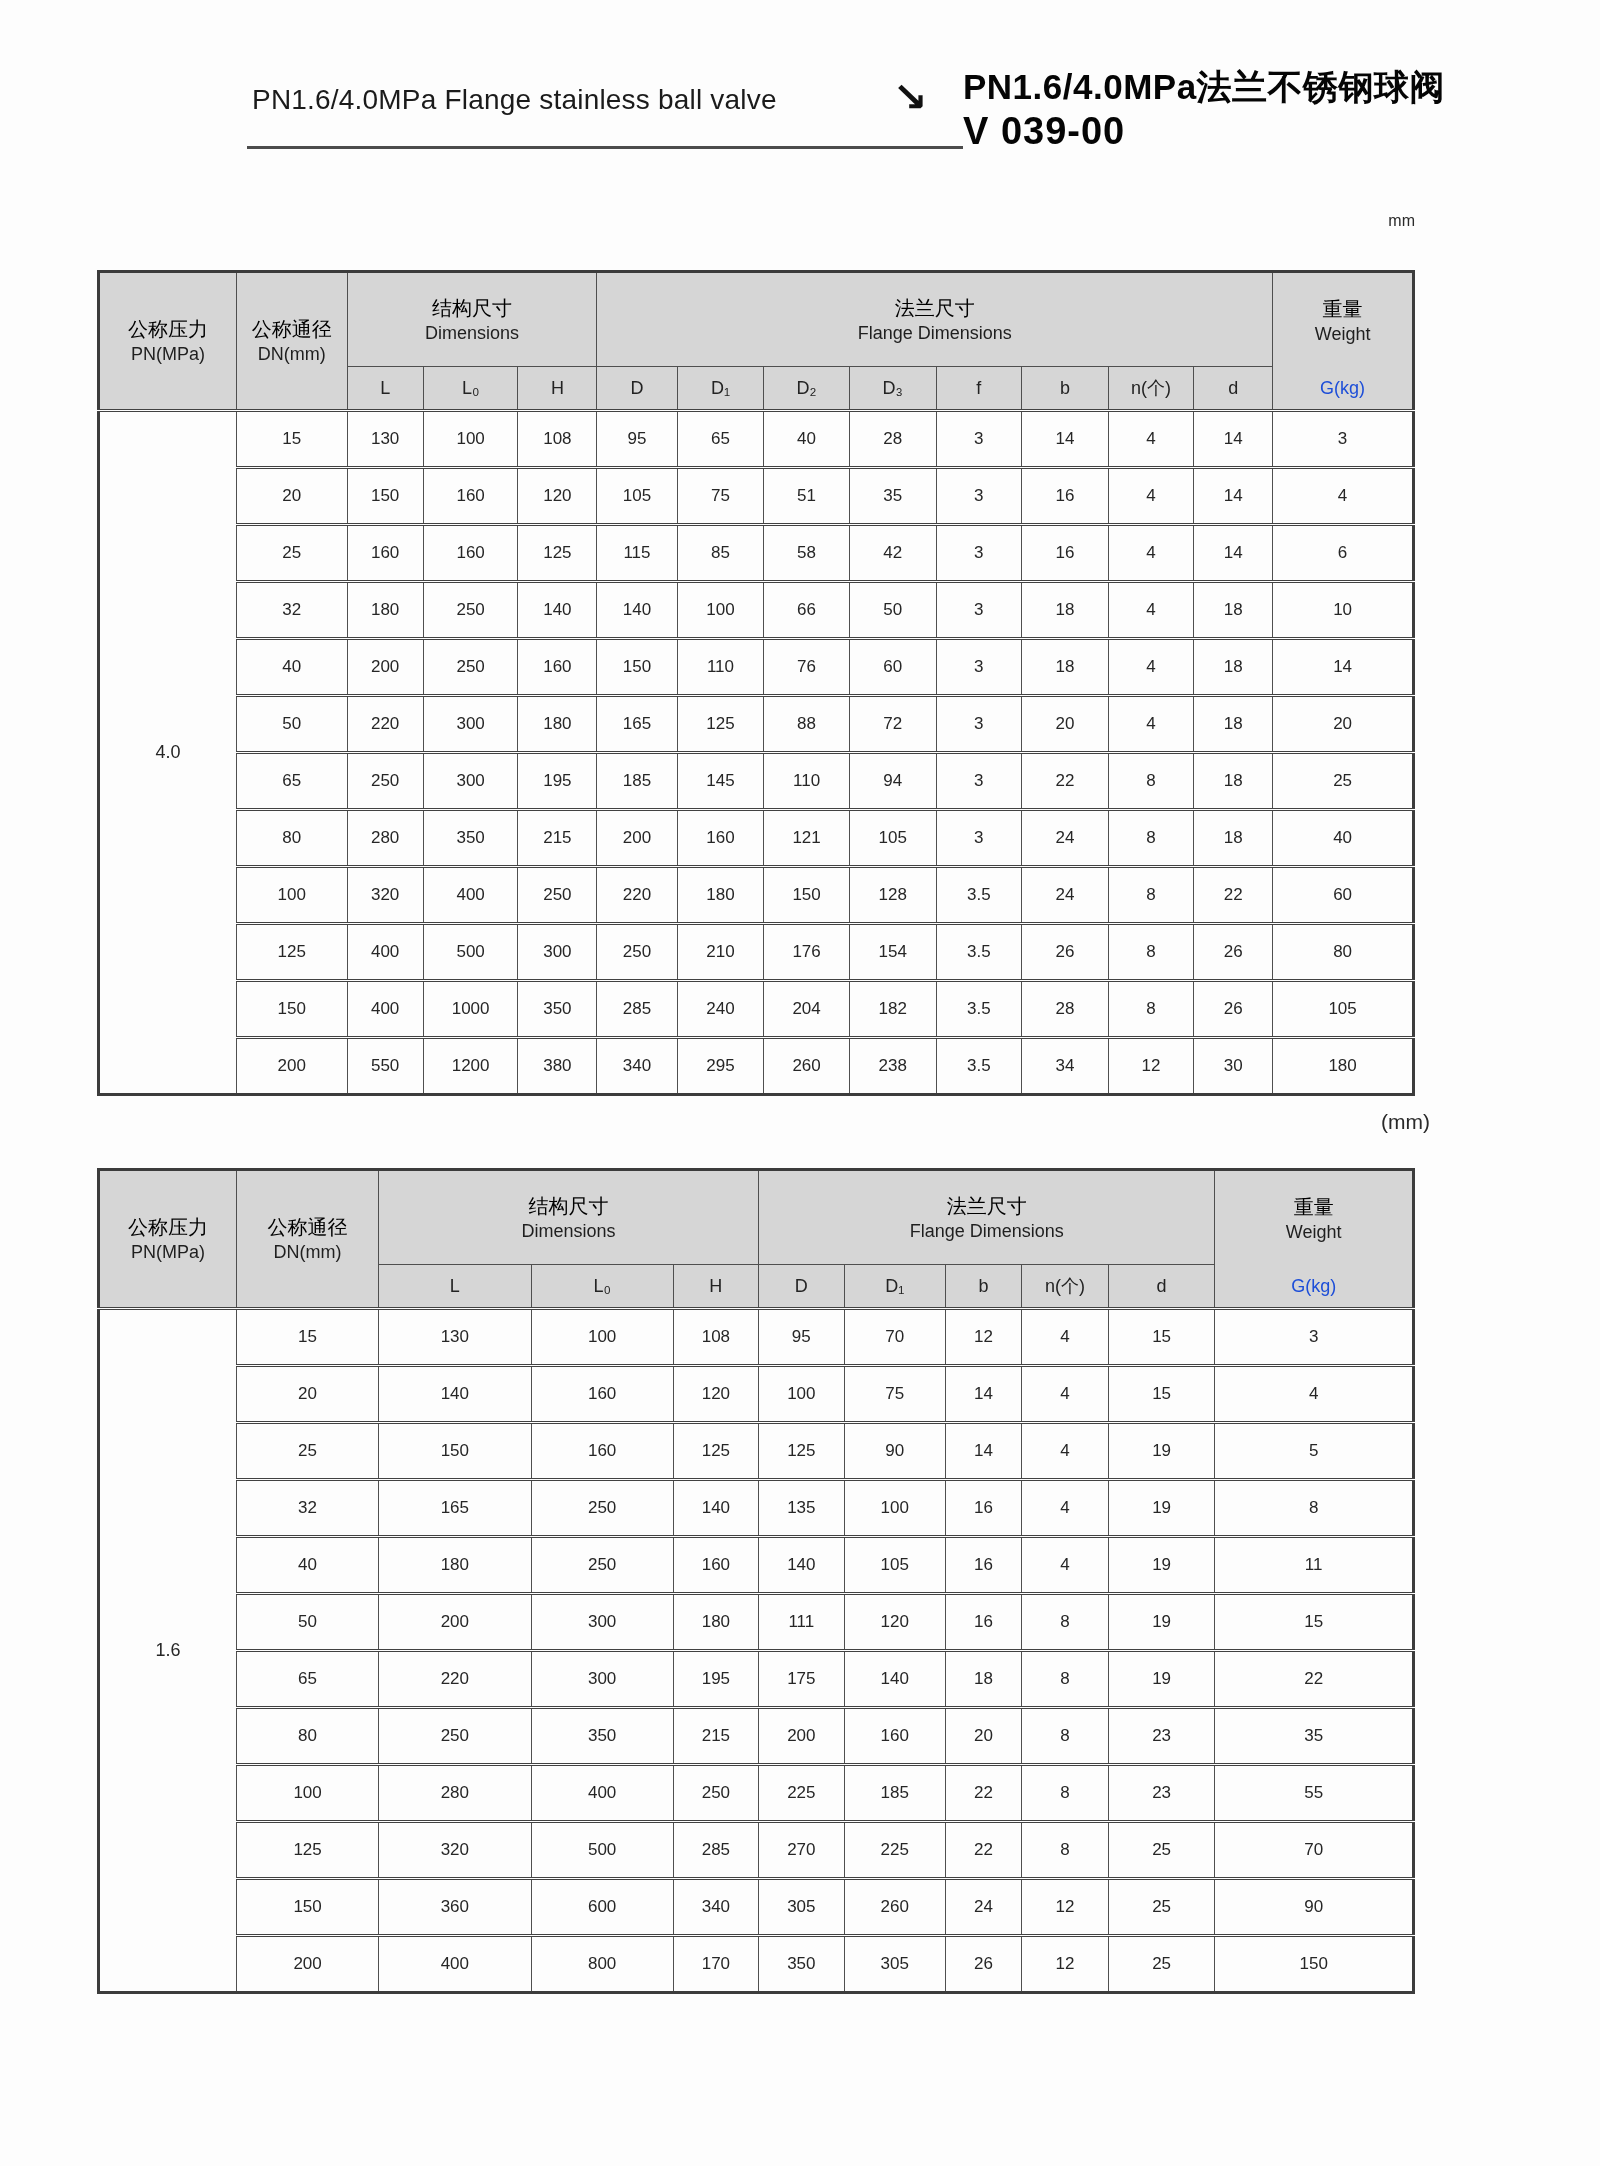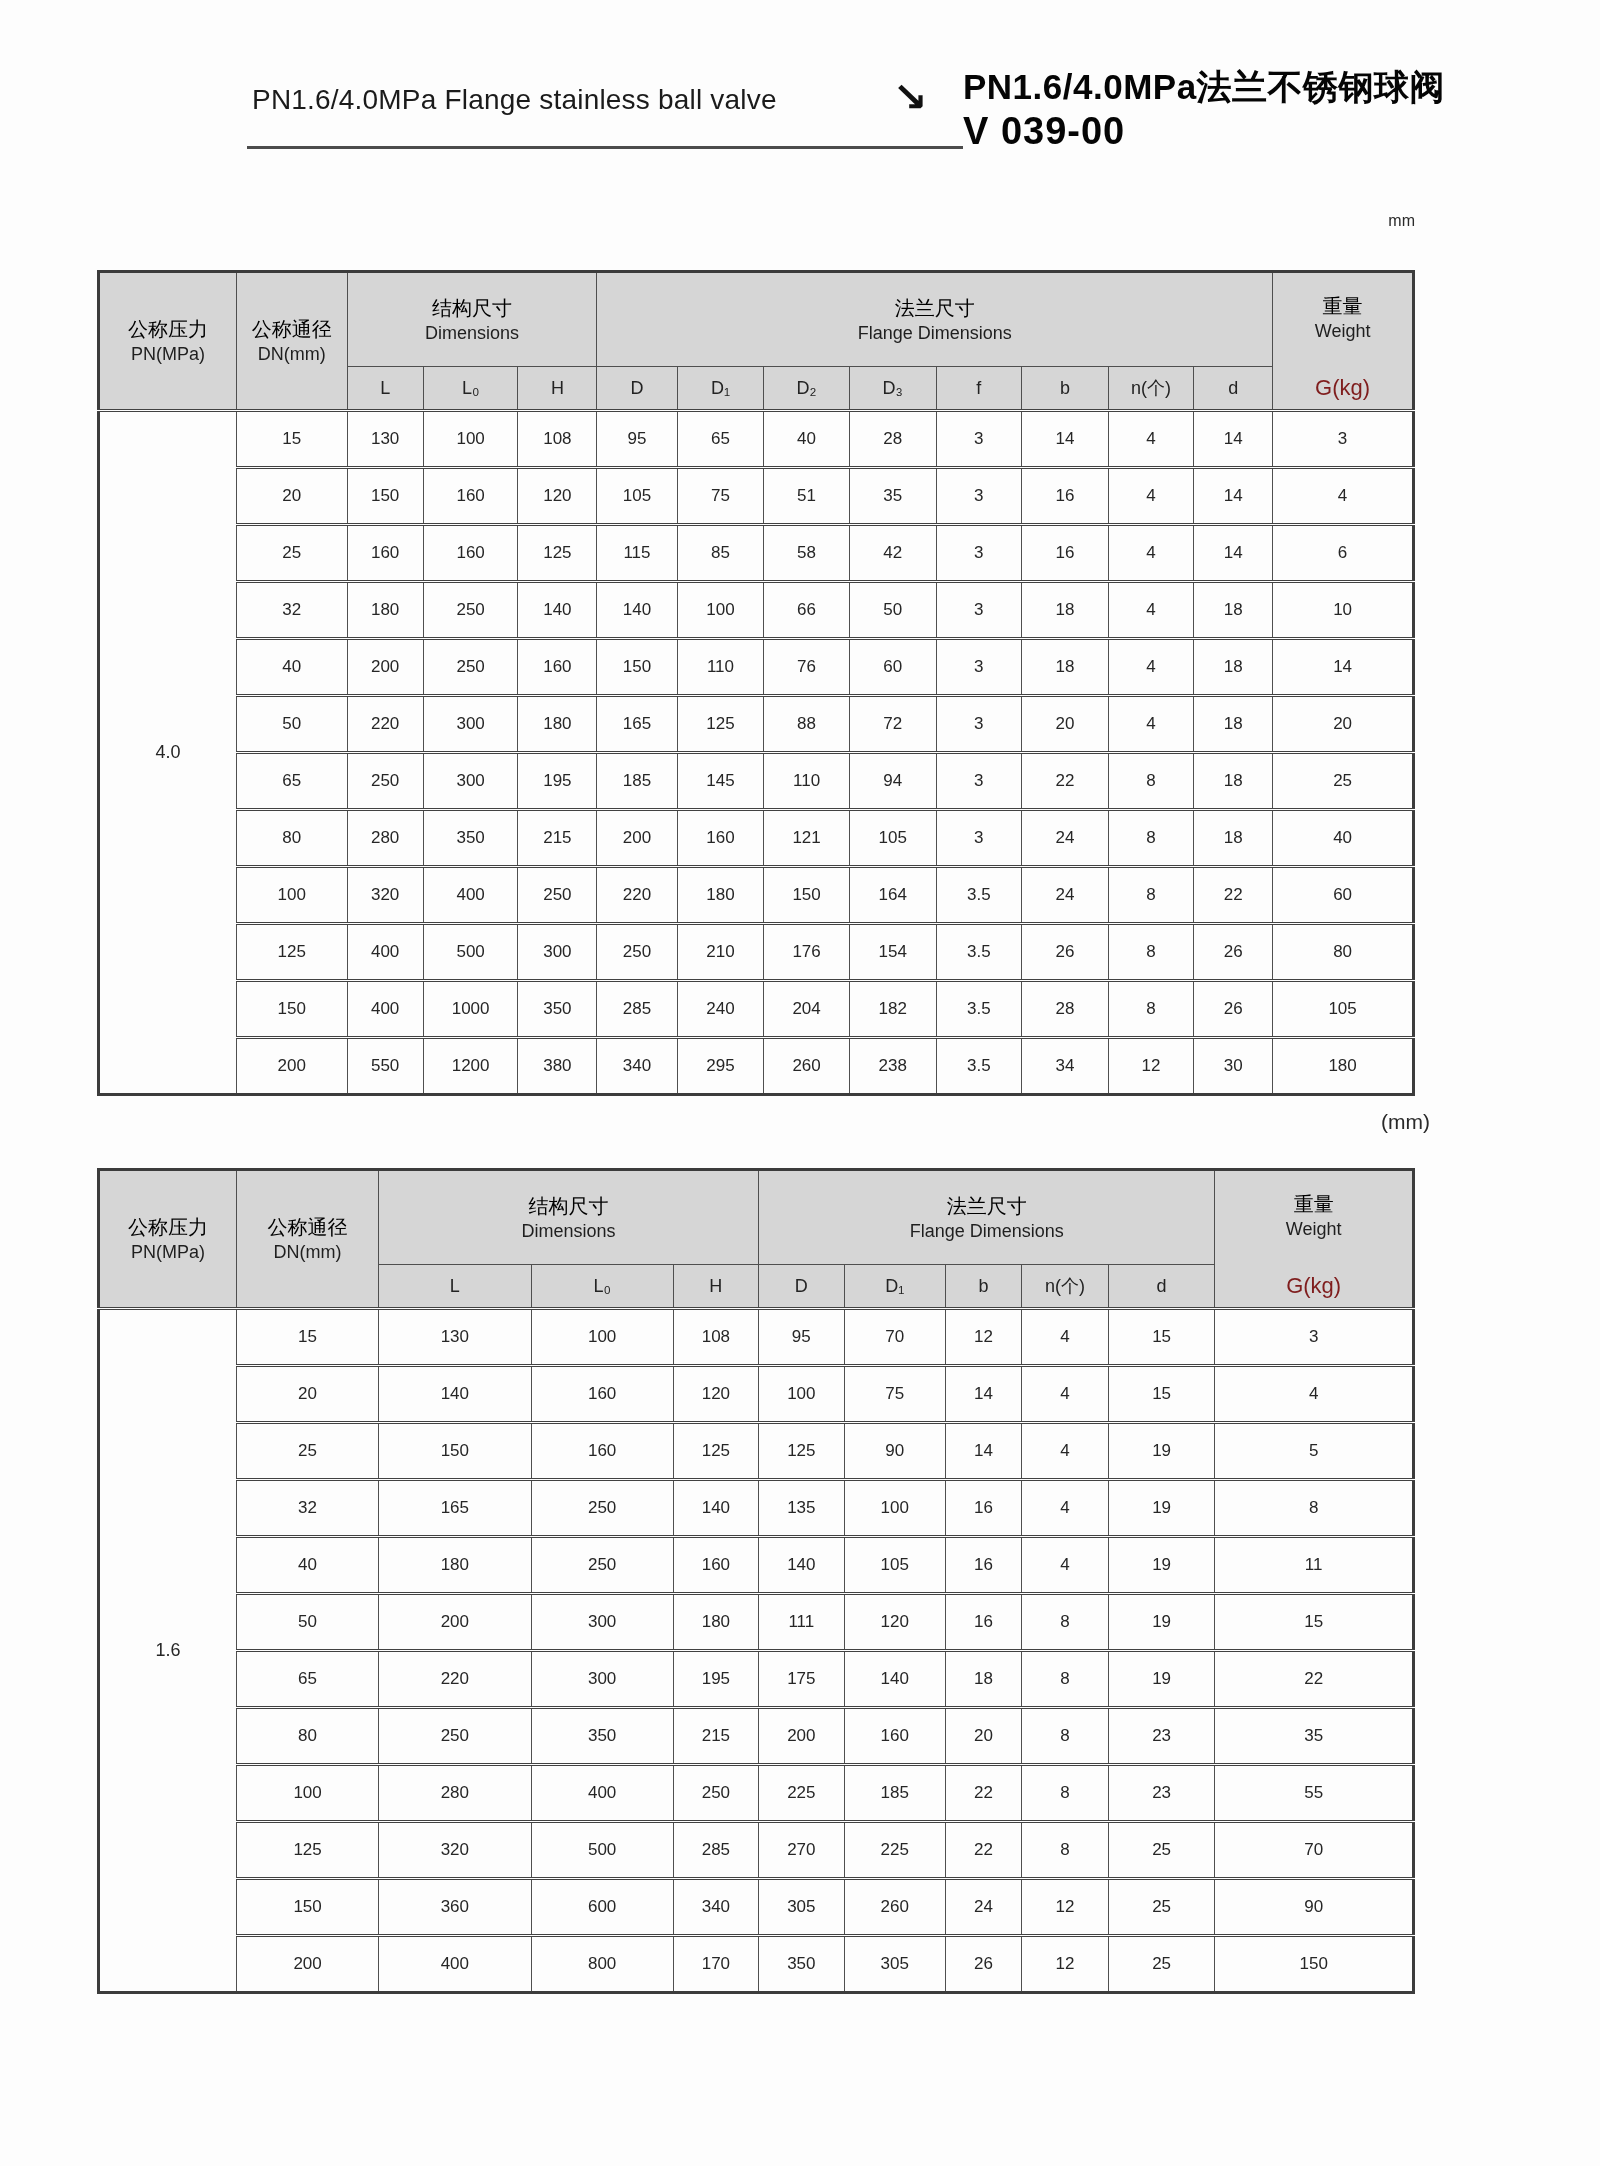--- a/index.html
+++ b/index.html
@@ -76,21 +76,21 @@
   table.spec tbody td {
     height:54px;
     border-top:3px double #414141;
     background:#fdfdfd;
     color:#262626;
   }
   .hdr-zh { font-size:20px; line-height:26px; color:#000000; }
   .hdr-en { font-size:18px; line-height:24px; color:#1f1f1f; }
   .weight-th { vertical-align:top; }
   .weight-th .hdr-zh { margin-top:12px; }
-  .weight-th .gkg { font-size:22px; margin-top:32px; color:#7f1d1d; }
+  .weight-th .gkg { font-size:18px; margin-top:32px; color:#1d4ed8; }
   td.pn-cell { font-size:18px; color:#262626; }
 </style>
 </head>
 <body>
 
 <div class="page">
 
   <div class="title-en">PN1.6/4.0MPa Flange stainless ball valve</div>
   <div class="title-underline"></div>
   <div class="arrow-icon">↘</div>
@@ -277,21 +277,21 @@
           <td>40</td>
         </tr>
         <tr>
           <td>100</td>
           <td>320</td>
           <td>400</td>
           <td>250</td>
           <td>220</td>
           <td>180</td>
           <td>150</td>
-          <td>164</td>
+          <td>128</td>
           <td>3.5</td>
           <td>24</td>
           <td>8</td>
           <td>22</td>
           <td>60</td>
         </tr>
         <tr>
           <td>125</td>
           <td>400</td>
           <td>500</td>

